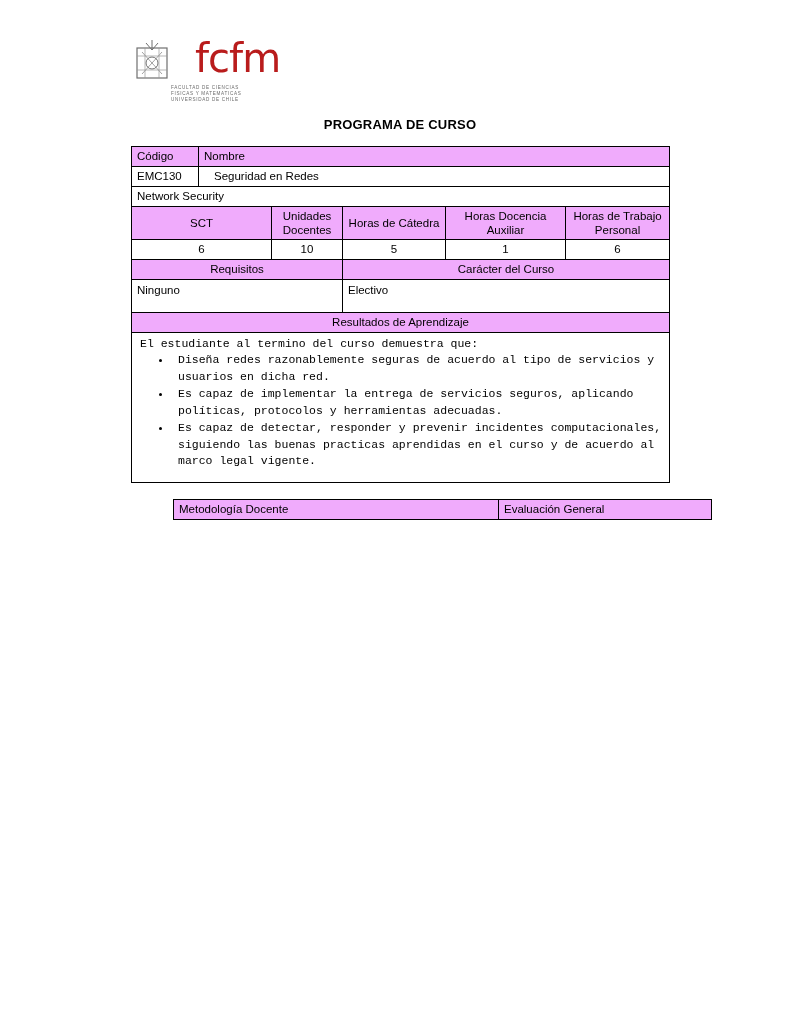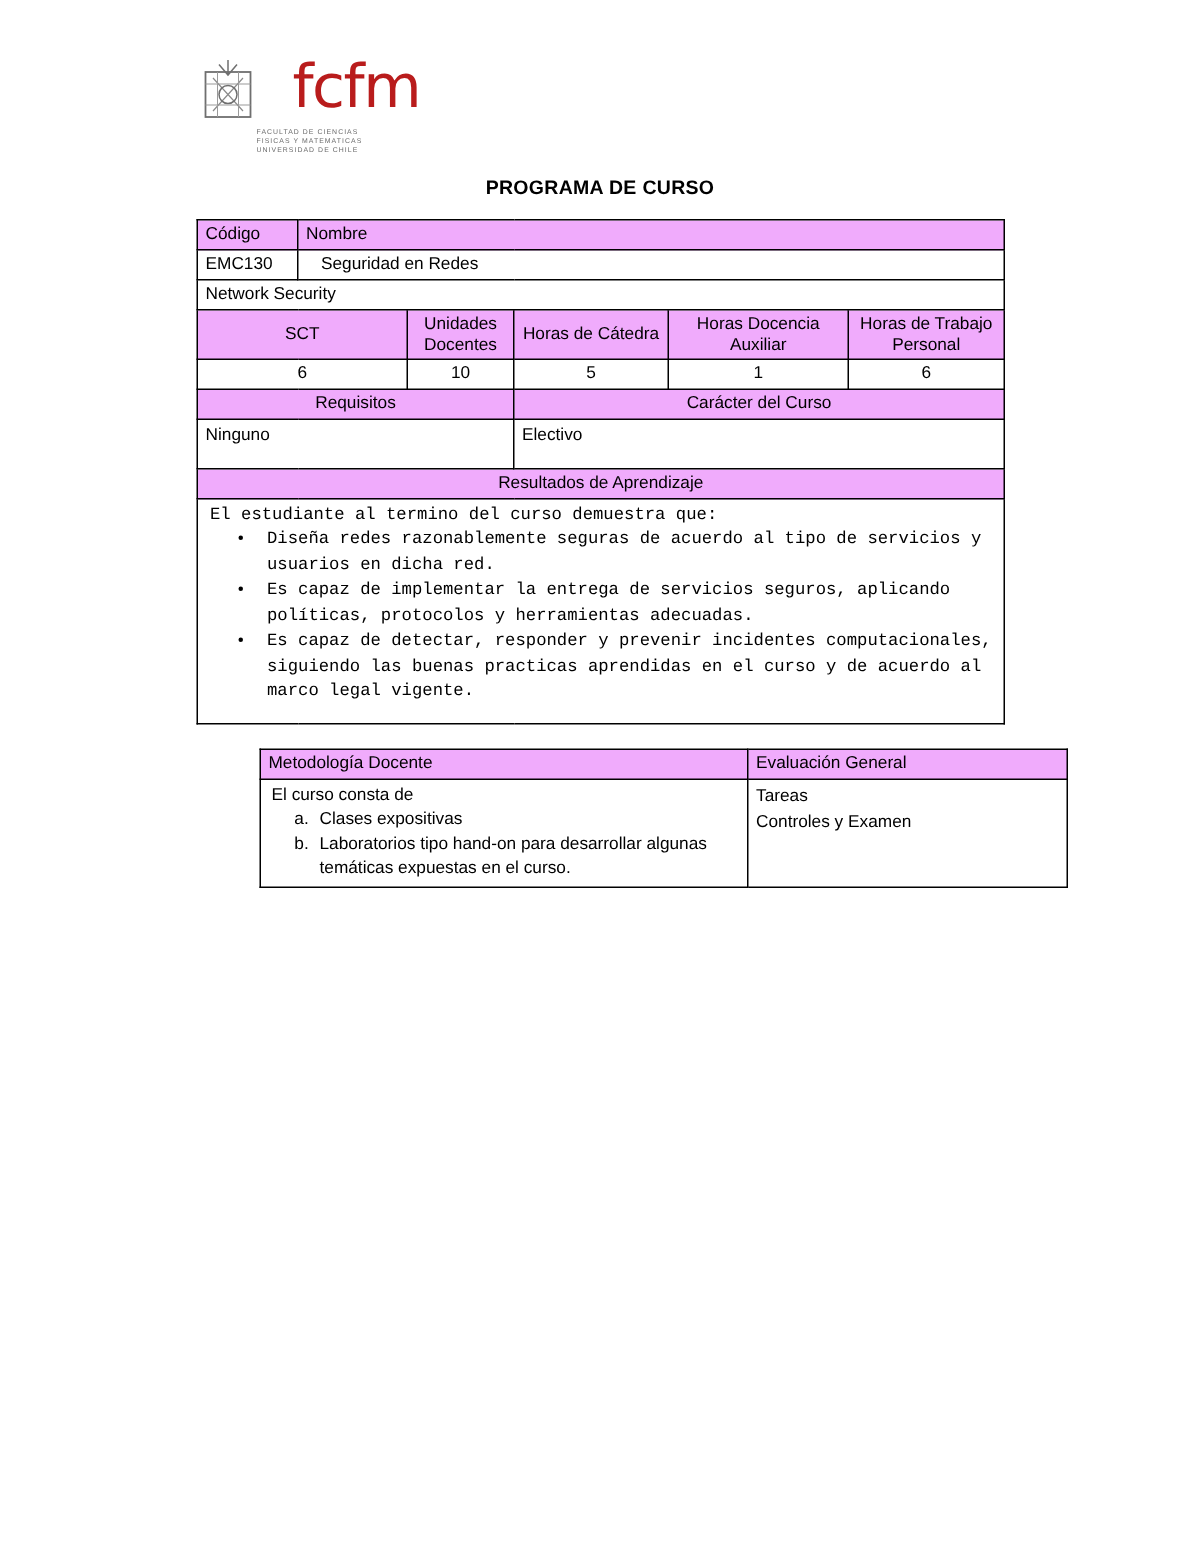--- a/index.html
+++ b/index.html
@@ -235,29 +235,16 @@
   <table class="tbl-second">
     <colgroup>
       <col style="width:325px">
       <col style="width:213px">
     </colgroup>
     <tbody>
       <tr>
         <td class="grey">Metodología Docente</td>
         <td class="grey">Evaluación General</td>
       </tr>
-      <tr>
-        <td class="meth-body">
-          <p class="meth-intro">El curso consta de</p>
-          <ol class="alpha">
-            <li>Clases expositivas</li>
-            <li>Laboratorios tipo hand-on para desarrollar algunas temáticas expuestas en el curso.</li>
-          </ol>
-        </td>
-        <td class="eval-body">
-          <div>Tareas</div>
-          <div>Controles y Examen</div>
-        </td>
-      </tr>
     </tbody>
   </table>
 
 </div>
 
 </body></html>

